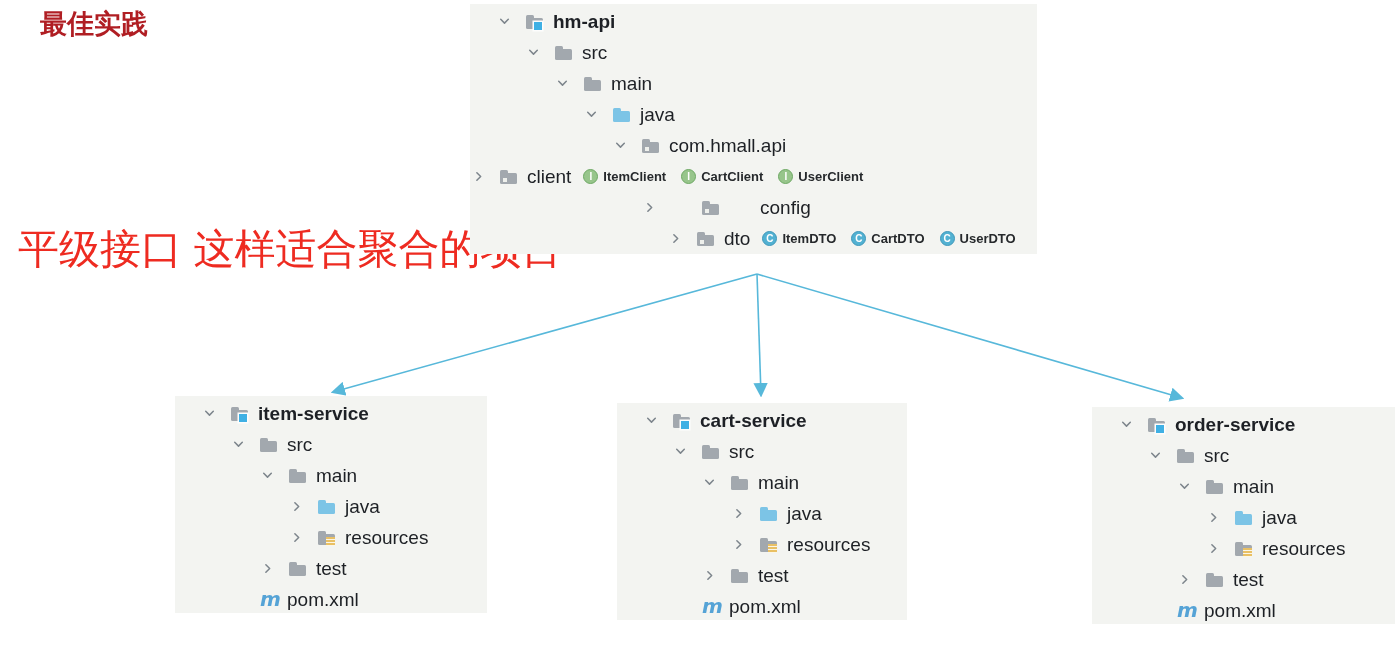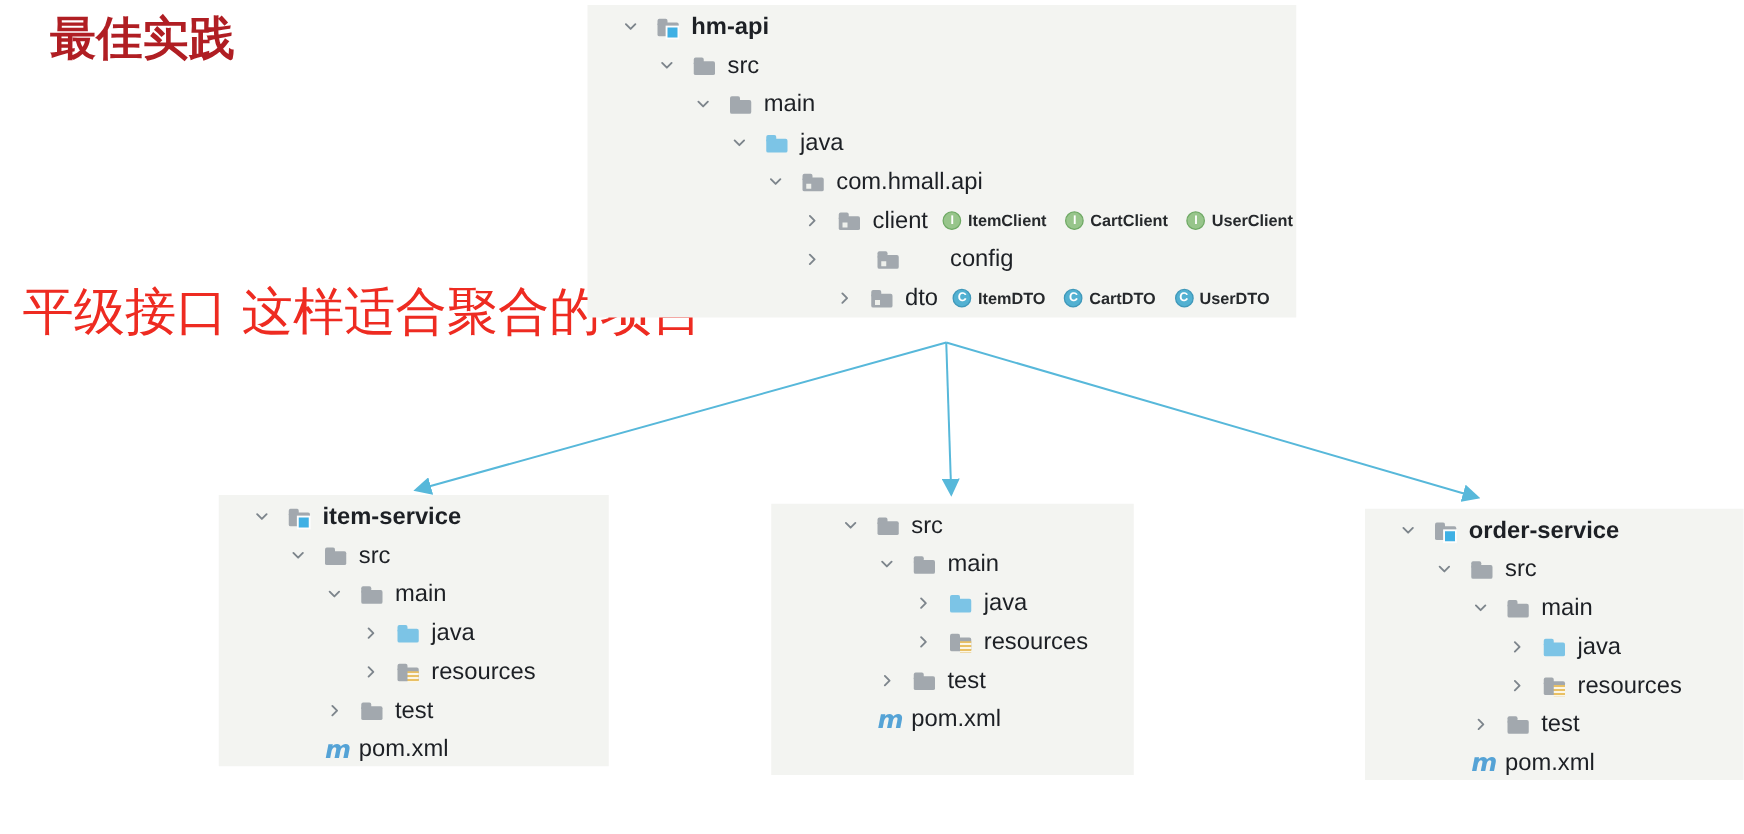--- a/index.html
+++ b/index.html
@@ -13,21 +13,21 @@
     --maven-blue:#55a3d6;
     --iface-green:#97c58b;
     --class-blue:#52b1d2;
     --tree-text:#1d2025;
     --chev-gray:#7d858c;
   }
   *{box-sizing:border-box;margin:0;padding:0}
   html,body{background:#fff}
   .canvas{position:relative;width:1395px;height:667px;background:#ffffff;overflow:hidden;
           font-family:"Liberation Sans",sans-serif;color:var(--tree-text)}
-  .title{position:absolute;left:40px;top:6px;font-size:37px;font-weight:700;color:var(--title-red);white-space:nowrap}
+  .title{position:absolute;left:40px;top:6px;font-size:27px;font-weight:700;color:var(--title-red);white-space:nowrap}
   .annotation{position:absolute;left:18px;top:222px;font-size:41px;font-weight:500;color:var(--annot-red);white-space:nowrap;letter-spacing:0}
   .arrows{position:absolute;left:0;top:0;width:1395px;height:667px;pointer-events:none}
   .arrows line{stroke:var(--arrow-blue);stroke-width:1.6}
   .arrows .ah{fill:var(--arrow-blue)}
 
   .panel{position:absolute;background:var(--panel-bg);padding-top:2px}
   .panel-api{left:470px;top:4px;width:567px;height:250px}
   .panel-item{left:175px;top:396px;width:312px;height:217px}
   .panel-cart{left:617px;top:403px;width:290px;height:217px}
   .panel-order{left:1092px;top:407px;width:328px;height:217px}
@@ -131,21 +131,21 @@
           <svg width="13" height="13" viewBox="0 0 12 12">
             <polyline points="2.5,4 6,7.5 9.5,4" fill="none" stroke="currentColor" stroke-width="1.4" stroke-linecap="round" stroke-linejoin="round"></polyline>
           </svg>
         </span>
         <span class="ticon package-icon">
           <i class="fbody"></i>
           <i class="ftab"></i>
         </span>
         <span class="tlabel">com.hmall.api</span>
       </div>
-      <div class="trow" style="padding-left: 171px;">
+      <div class="trow" style="">
         <span class="chev">
           <svg width="13" height="13" viewBox="0 0 12 12">
             <polyline points="4.5,2.5 8,6 4.5,9.5" fill="none" stroke="currentColor" stroke-width="1.4" stroke-linecap="round" stroke-linejoin="round"></polyline>
           </svg>
         </span>
         <span class="ticon package-icon">
           <i class="fbody"></i>
           <i class="ftab"></i>
         </span>
         <span class="tlabel">client</span>
@@ -278,20 +278,33 @@
         </span>
         <span class="tlabel">test</span>
       </div>
       <div class="trow" style="padding-left: 55px;">
         <span class="chev none"></span>
         <span class="ticon maven-icon"></span>
         <span class="tlabel">pom.xml</span>
       </div>
     </section>
   <section class="panel panel-cart">
+      <div class="trow" style="padding-left: 26px;">
+        <span class="chev">
+          <svg width="13" height="13" viewBox="0 0 12 12">
+            <polyline points="2.5,4 6,7.5 9.5,4" fill="none" stroke="currentColor" stroke-width="1.4" stroke-linecap="round" stroke-linejoin="round"></polyline>
+          </svg>
+        </span>
+        <span class="ticon module-icon">
+          <i class="fbody"></i>
+          <i class="ftab"></i>
+          <i class="mbadge"></i>
+        </span>
+        <span class="tlabel bold">cart-service</span>
+      </div>
       <div class="trow" style="padding-left: 55px;">
         <span class="chev">
           <svg width="13" height="13" viewBox="0 0 12 12">
             <polyline points="2.5,4 6,7.5 9.5,4" fill="none" stroke="currentColor" stroke-width="1.4" stroke-linecap="round" stroke-linejoin="round"></polyline>
           </svg>
         </span>
         <span class="ticon folder-icon">
           <i class="fbody"></i>
           <i class="ftab"></i>
         </span>

